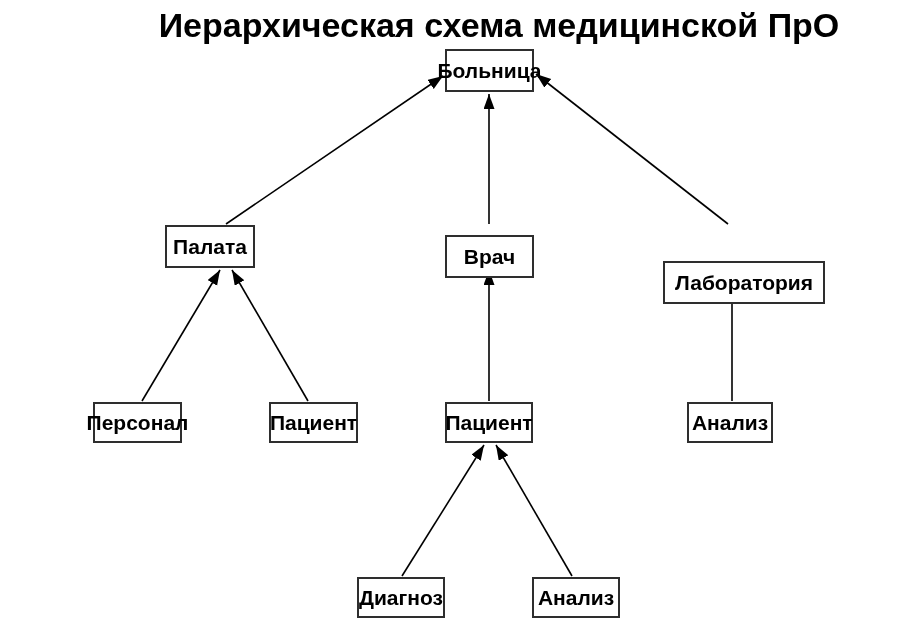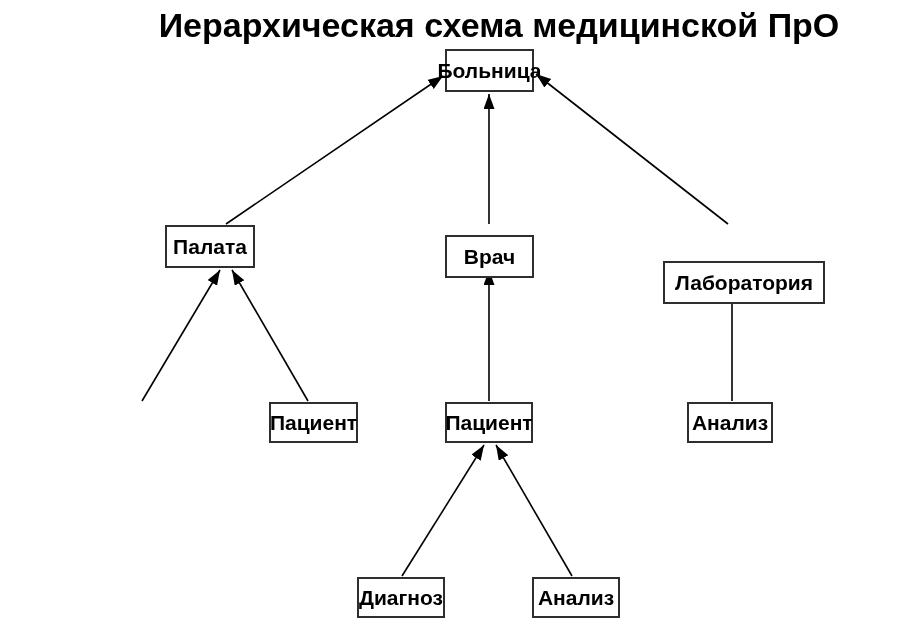--- a/index.html
+++ b/index.html
@@ -84,19 +84,20 @@
       <line x1="732" y1="401" x2="732" y2="270" marker-end="url(#arrow)"></line>
       <line x1="402" y1="576" x2="484" y2="445" marker-end="url(#arrow)"></line>
       <line x1="572" y1="576" x2="496" y2="445" marker-end="url(#arrow)"></line>
     </g>
   </svg>
 
   <div class="node n-bolnitsa">Больница</div>
   <div class="node n-palata">Палата</div>
   <div class="node n-vrach">Врач</div>
   <div class="node n-laboratoriya">Лаборатория</div>
+  <div class="node n-personal">Персонал</div>
   <div class="node n-patsient-palata">Пациент</div>
   <div class="node n-patsient-vrach">Пациент</div>
   <div class="node n-analiz-lab">Анализ</div>
   <div class="node n-diagnoz">Диагноз</div>
   <div class="node n-analiz-pat">Анализ</div>
 
 </div>
 
 </body></html>

